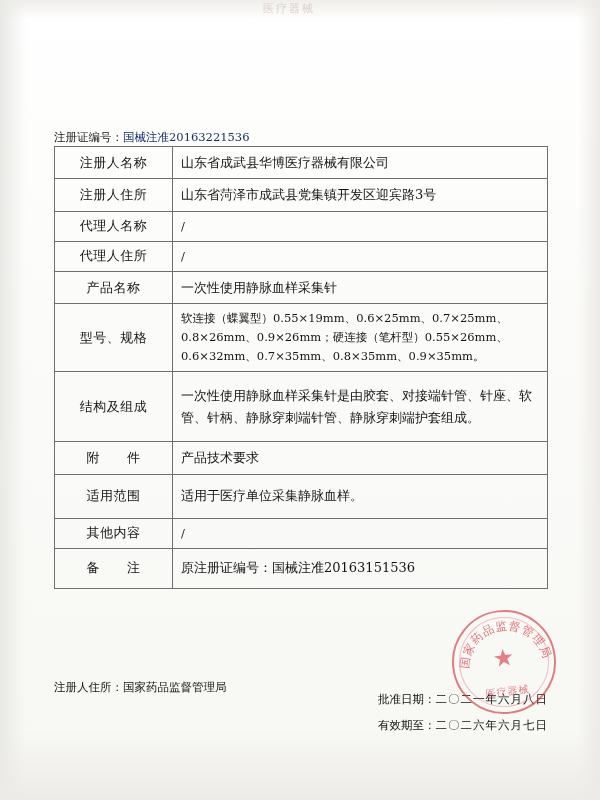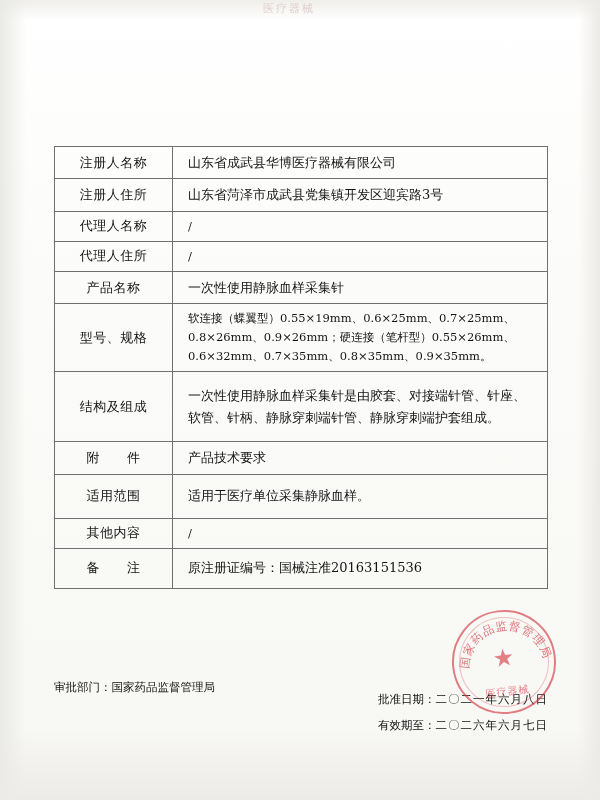--- a/index.html
+++ b/index.html
@@ -65,21 +65,21 @@
   table.main {
     position: absolute;
     top: 146px;
     left: 54px;
     width: 494px;
     border-collapse: collapse;
     font-size: 11.5px;
   }
   table.main td {
     border: 1px solid #6f6f6f;
-    padding: 5px 15px;
+    padding: 5px 8px;
     vertical-align: middle;
     color: #141414;
   }
   td.key {
     width: 118px;
     text-align: center;
     font-size: 13px;
     letter-spacing: 0.5px;
     white-space: nowrap;
     color: #111;
@@ -162,20 +162,23 @@
 
 <div class="page">
   <div class="edge-top"></div>
   <div class="edge-left"></div>
   <div class="edge-right"></div>
   <div class="edge-bottom"></div>
 
   <div class="ghost-mark">医疗器械</div>
 
 
+  <div class="cert-no">
+    <span class="lbl">注册证编号：</span><span class="val">国械注准20163221536</span>
+  </div>
 
   <table class="main">
     <tbody>
       <tr>
         <td class="key">注册人名称</td>
         <td class="val big">山东省成武县华博医疗器械有限公司</td>
       </tr>
       <tr>
         <td class="key">注册人住所</td>
         <td class="val big">山东省菏泽市成武县党集镇开发区迎宾路3号</td>
@@ -214,21 +217,21 @@
       </tr>
       <tr>
         <td class="key">备　　注</td>
         <td class="val big" style="height:40px">原注册证编号：国械注准20163151536</td>
       </tr>
     </tbody>
   </table>
 
   <div class="footer">
     <div class="left">
-      <span>审批部门：</span><span>国家药品监督管理局</span>
+      <span>注册人住所：</span><span>国家药品监督管理局</span>
     </div>
     <div class="right">
       <div class="r-line">
         <span class="r-lbl">批准日期：</span><span class="r-val">二〇二一年六月八日</span>
       </div>
       <div class="r-line">
         <span class="r-lbl">有效期至：</span><span class="r-val">二〇二六年六月七日</span>
       </div>
     </div>
   </div>

